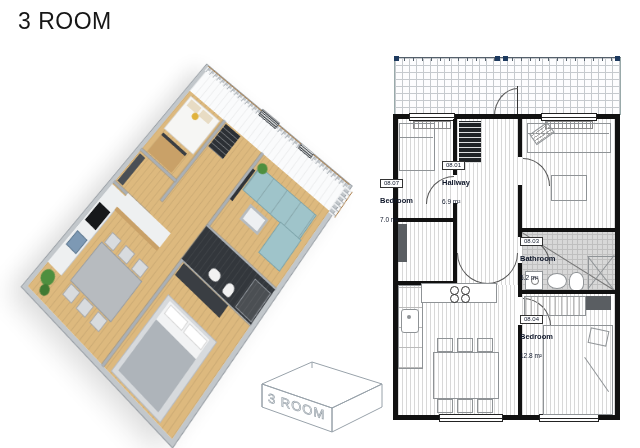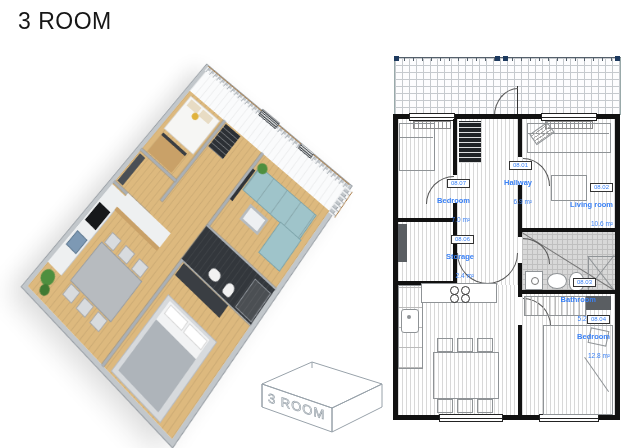--- a/index.html
+++ b/index.html
@@ -66,21 +66,21 @@
   .arc{position:absolute;}
   .fo{position:absolute;border:1px solid #8f9396;background:rgba(255,255,255,.55);}
   .thin{position:absolute;background:#8f9396;}
   .radiator{position:absolute;border:1px solid #888;
       background:repeating-linear-gradient(90deg,#999 0 1px,transparent 1px 4px);}
   .win{position:absolute;background:#fff;border:1px solid #222;}
   .win i{position:absolute;left:0;right:0;top:50%;height:1px;background:#222;display:block;}
   .burner{position:absolute;width:7px;height:7px;border:1px solid #333;border-radius:50%;}
 
   
-  .lbl{position:absolute;width:90px;text-align:right;color:#3b82f6;line-height:1.15;
+  .lbl{position:absolute;width:90px;text-align:left;color:#0f172a;line-height:1.15;
        pointer-events:none;}
   .lbl .num{display:inline-block;border:1px solid #333;background:#fff;font-size:6px;
        padding:0 3px;margin-bottom:1px;}
   .lbl .nm{font-size:7.5px;font-weight:bold;}
   .lbl .ar{font-size:6.5px;}
 </style>
 </head>
 <body>
 
 <div id="page-title">3 ROOM</div>
@@ -270,38 +270,28 @@
   <div class="fo" style="left:131px;top:239px;width:60px;height:18px;background:repeating-linear-gradient(90deg,#bbb 0 1px,transparent 1px 6px);"></div>
   <div class="fo" style="left:150px;top:268px;width:68px;height:88px;background:none;"></div>
   <div class="fo" style="left:196px;top:272px;width:17px;height:14px;background:none;transform:rotate(12deg);"></div>
   <div class="thin" style="left:192px;top:300px;width:42px;height:1px;transform:rotate(55deg);transform-origin:0 0;"></div>
 
   <div class="lbl" style="left:49px;top:96px;">
     <span class="num">08.01</span><br>
     <span class="nm">Hallway</span><br>
     <span class="ar">6.9 m²</span>
   </div>
-  <div class="lbl" style="left:130px;top:118px;">
-    <span class="num">08.02</span><br>
-    <span class="nm">Living room</span><br>
-    <span class="ar">10.6 m²</span>
-  </div>
-  <div class="lbl" style="left:113px;top:172px;margin-top:41px;">
+  <div class="lbl" style="left:127px;top:172px;">
     <span class="num">08.03</span><br>
     <span class="nm">Bathroom</span><br>
     <span class="ar">5.2 m²</span>
   </div>
   <div class="lbl" style="left:127px;top:250px;">
     <span class="num">08.04</span><br>
     <span class="nm">Bedroom</span><br>
     <span class="ar">12.8 m²</span>
   </div>
-  <div class="lbl" style="left:-9px;top:170px;">
-    <span class="num">08.06</span><br>
-    <span class="nm">Storage</span><br>
-    <span class="ar">2.4 m²</span>
-  </div>
   <div class="lbl" style="left:-13px;top:114px;">
     <span class="num">08.07</span><br>
     <span class="nm">Bedroom</span><br>
     <span class="ar">7.0 m²</span>
   </div>
 </div>
 
 </body></html>

